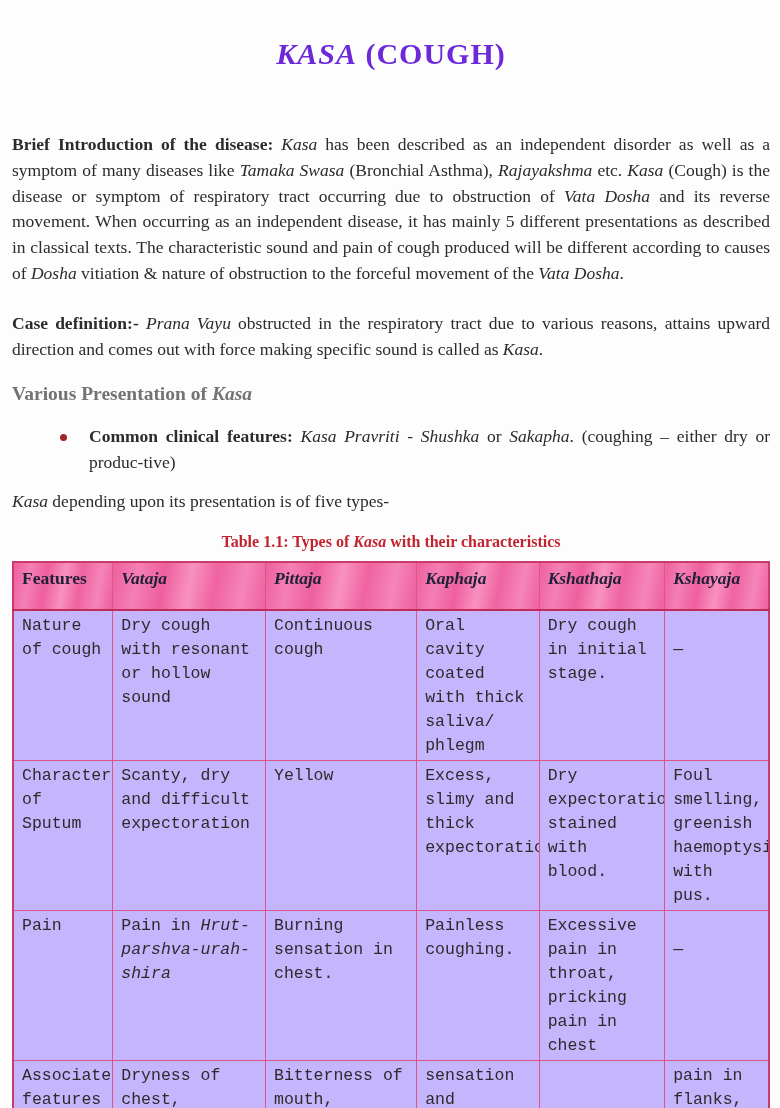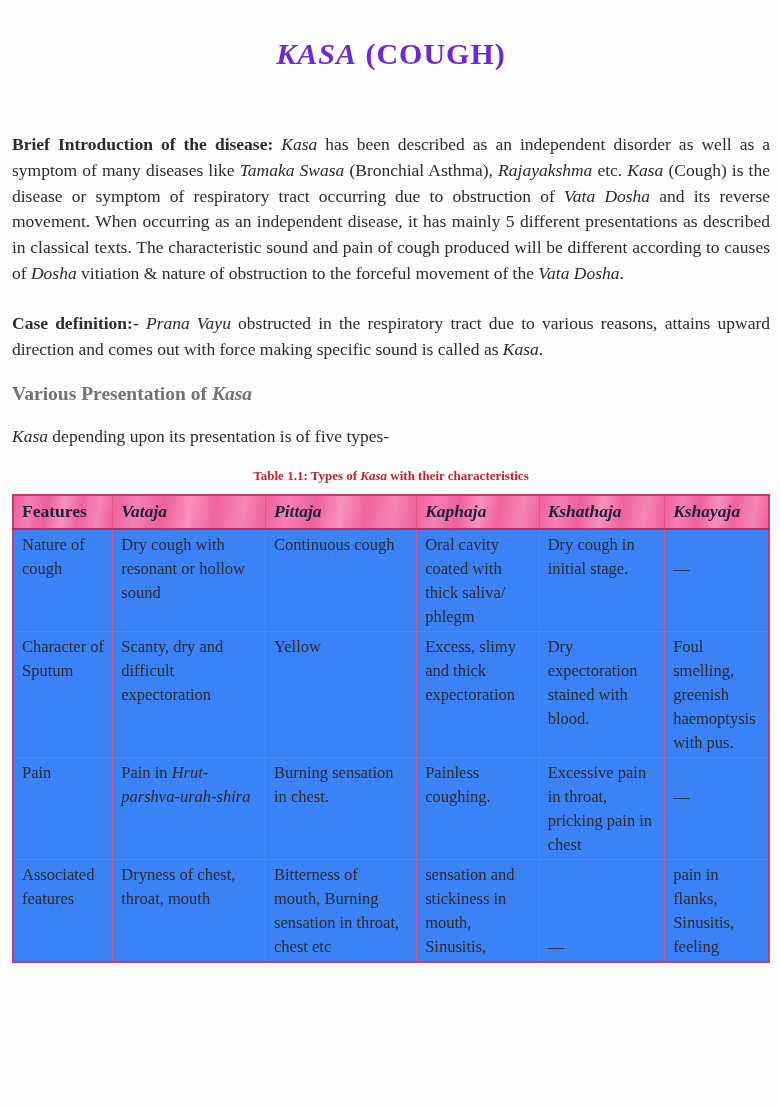--- a/index.html
+++ b/index.html
@@ -30,41 +30,42 @@
     display:flex;margin:0 0 14px 0;
   }
   .bullet-dot{
     width:7px;height:7px;border-radius:50%;background:#a2242a;
     margin:10px 0 0 48px;flex:0 0 auto;
   }
   .bullet-text{
     margin-left:22px;font-size:17.5px;line-height:25.8px;text-align:justify;
   }
   .table-caption{
-    text-align:center;font-size:13px;font-weight:700;color:#c2232e;
+    text-align:center;font-size:16px;font-weight:700;color:#c2232e;
     margin:18px 0 10px 0;
   }
   table.kasa-table{
     width:100%;border-collapse:collapse;table-layout:fixed;
     border:2px solid #c93a6d;
   }
   .kasa-table th,.kasa-table td{
     border:1.5px solid #dd5688;vertical-align:top;text-align:left;
     padding:3px 8px 2px 8px;box-sizing:border-box;overflow:hidden;
   }
   .kasa-table th{
     background:linear-gradient(100deg,#ee5f9d 0%,#f47fb4 16%,#ee5f9d 33%,
       #f891bf 50%,#ef63a0 66%,#f585b8 84%,#ee5f9d 100%);
     color:#20203a;font-size:17.5px;font-weight:700;
-    border-bottom:2px solid #c02a5d;padding-top:5px;height:34px;margin-left:12px;
+    border-bottom:2px solid #c02a5d;padding-top:5px;height:48px;margin-left:12px;
   }
   .kasa-table th.th-italic{font-style:italic}
   .kasa-table td{
-    font-size:16.5px;line-height:24px;background:#3b82f6;
+    font-size:16.5px;line-height:24px;background:#c4b5fd;
     white-space:pre-line;
+    font-family:Liberation Mono, monospace;
   }
   .c0{width:13.2%}.c1{width:20.2%}.c2{width:20.0%}
   .c3{width:16.2%}.c4{width:16.6%}.c5{width:13.8%}
   tr.r1{height:97px}tr.r2{height:118px}tr.r3{height:97px}
   tr.r4{height:75px}tr.r5{height:99px}
 </style>
 </head>
 <body>
 
 <div class="page">
@@ -75,20 +76,24 @@
 
     <div class="col">
       <p class="body-par"><span class="b">Brief Introduction of the disease: </span><span class="it">Kasa</span><span> has been described as an independent disorder as well as a symptom of many diseases like </span><span class="it">Tamaka Swasa</span><span> (Bronchial Asthma), </span><span class="it">Rajayakshma</span><span> etc. </span><span class="it">Kasa</span><span> (Cough) is the disease or symptom of respiratory tract occurring due to obstruction of </span><span class="it">Vata Dosha</span><span> and its reverse movement. When occurring as an independent disease, it has mainly 5 different presentations as described in classical texts. The characteristic sound and pain of cough produced will be different according to causes of </span><span class="it">Dosha</span><span> vitiation &amp; nature of obstruction to the forceful movement of the </span><span class="it">Vata Dosha</span><span>.</span></p>
     </div>
 
     <div class="col">
       <p class="body-par"><span class="b">Case definition:- </span><span class="it">Prana Vayu</span><span> obstructed in the respiratory tract due to various reasons, attains upward direction and comes out with force making specific sound is called as </span><span class="it">Kasa</span><span>.</span></p>
 
       <h2 class="section-heading"><span class="b">Various Presentation of </span><span class="b it">Kasa</span></h2>
 
+      <div class="bullet-item">
+        <span class="bullet-dot"></span>
+        <span class="bullet-text"><span class="b">Common clinical features: </span><span class="it">Kasa Pravriti - Shushka</span><span> or </span><span class="it">Sakapha</span><span>. (coughing – either dry or produc-tive)</span></span>
+      </div>
 
       <p class="body-par"><span class="it">Kasa</span><span> depending upon its presentation is of five types-</span></p>
     </div>
 
   </div>
 
   <div class="table-caption"><span class="b">Table 1.1: Types of </span><span class="b it">Kasa</span><span class="b"> with their characteristics</span></div>
 
   <table class="kasa-table">
       <colgroup>

